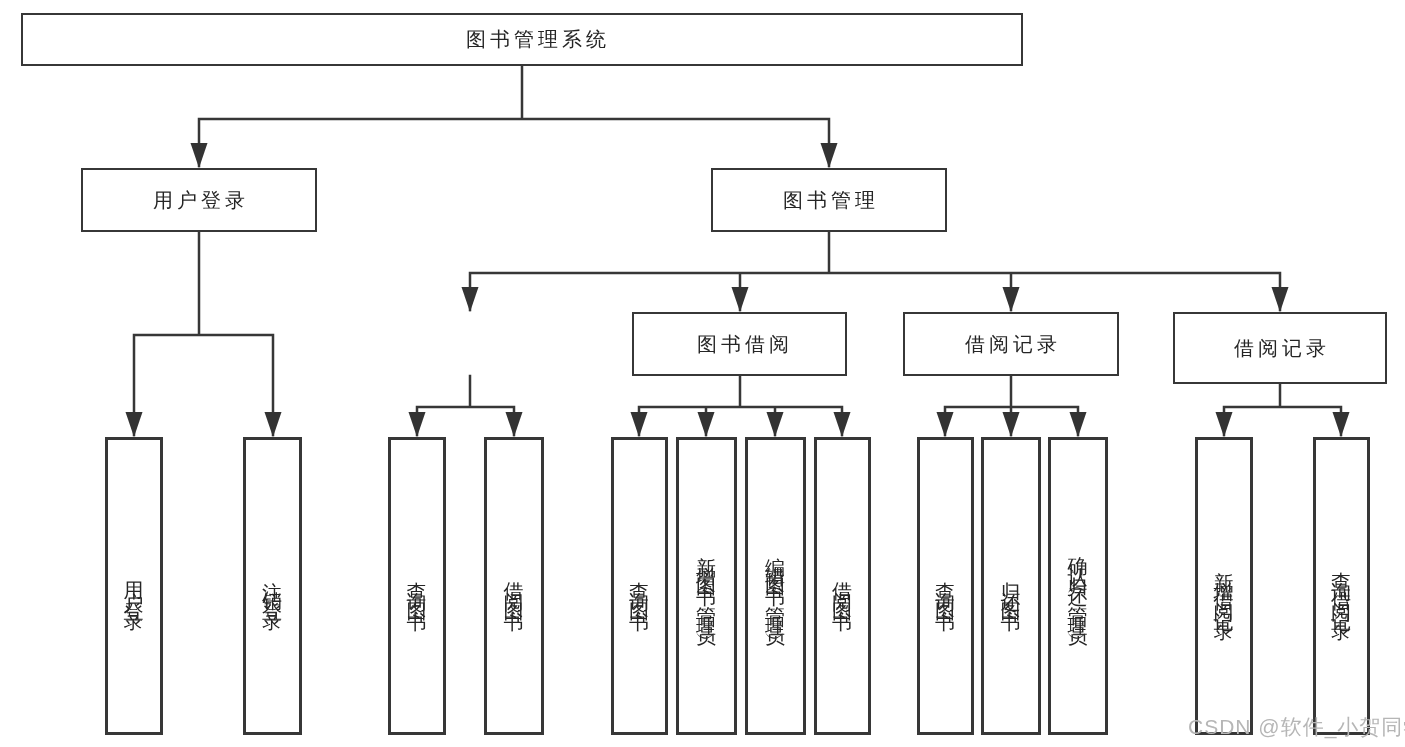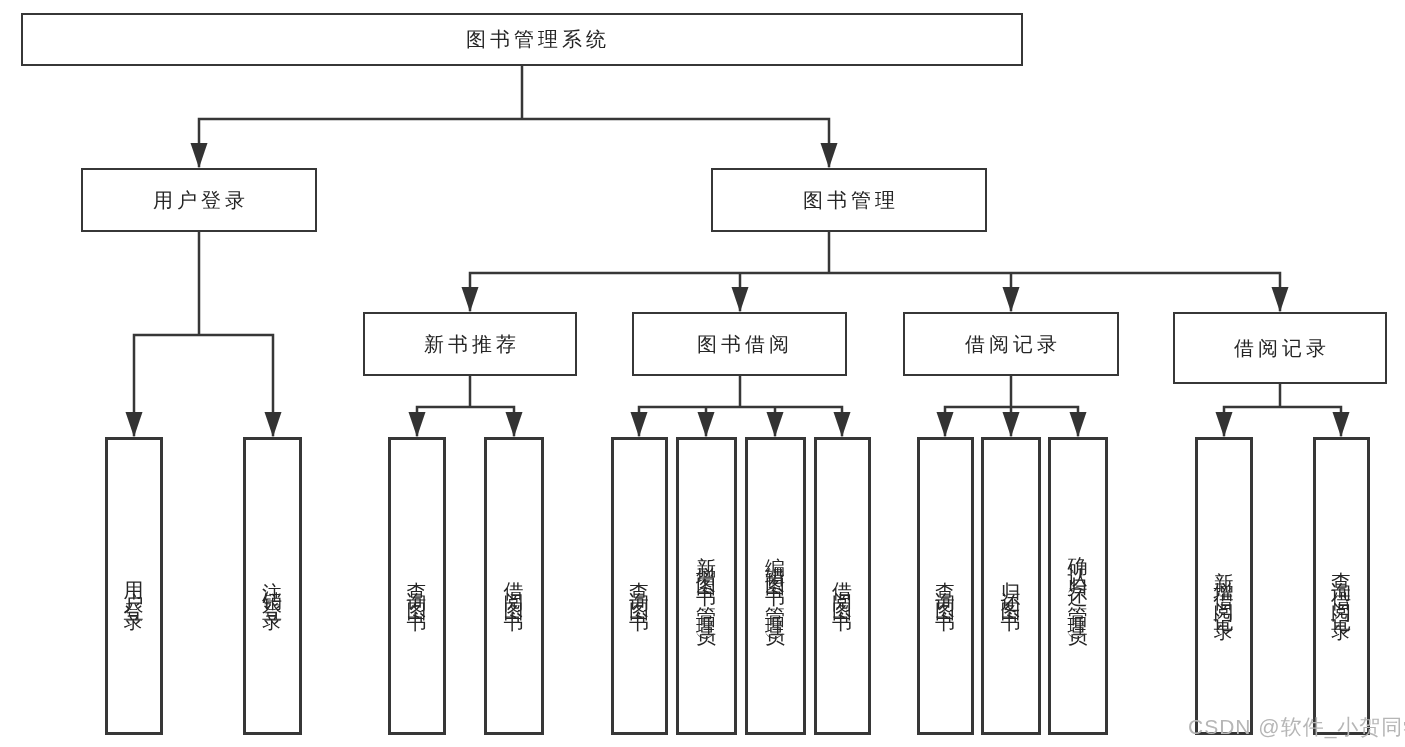--- a/index.html
+++ b/index.html
@@ -50,21 +50,21 @@
     writing-mode: vertical-rl;
     letter-spacing: 10px;
     text-indent: 0;
     white-space: normal;
     line-height: 1;
   }
   
   #n-root  { left: 21px;   top: 13px;  width: 1002px; height: 53px; padding-left: 28px; }
   
   #n-lg    { left: 81px;   top: 168px; width: 236px; height: 64px; }
-  #n-bm    { left: 711px;  top: 168px; width: 276px; height: 64px; }
+  #n-bm    { left: 711px;  top: 168px; width: 236px; height: 64px; }
   
   #n-nbr   { left: 363px;  top: 312px; width: 214px; height: 64px; }
   #n-bb    { left: 632px;  top: 312px; width: 215px; height: 64px; padding-left: 7px; }
   #n-cb    { left: 903px;  top: 312px; width: 216px; height: 64px; }
   #n-br    { left: 1173px; top: 312px; width: 214px; height: 72px; }
   
   #n-a1 { left: 105px;  top: 437px; width: 58px; height: 298px; }
   #n-a2 { left: 243px;  top: 437px; width: 59px; height: 298px; }
   #n-b1 { left: 388px;  top: 437px; width: 58px; height: 298px; }
   #n-b2 { left: 484px;  top: 437px; width: 60px; height: 298px; }
@@ -141,21 +141,20 @@
       <polygon points="1224,437 1215.5,412 1232.5,412"></polygon>
       <polygon points="1341,437 1332.5,412 1349.5,412"></polygon>
     </g>
   </svg>
 
   <div class="node" id="n-root">图书管理系统</div>
 
   <div class="node" id="n-lg">用户登录</div>
   <div class="node" id="n-bm">图书管理</div>
 
-  <div class="node" id="n-nbr">新书推荐</div>
   <div class="node" id="n-bb">图书借阅</div>
   <div class="node" id="n-cb">借阅记录</div>
   <div class="node" id="n-br">借阅记录</div>
 
   <div class="node leaf" id="n-a1">用户登录</div>
   <div class="node leaf" id="n-a2">注销登录</div>
 
   <div class="node leaf" id="n-b1">查询图书</div>
   <div class="node leaf" id="n-b2">借阅图书</div>
 

